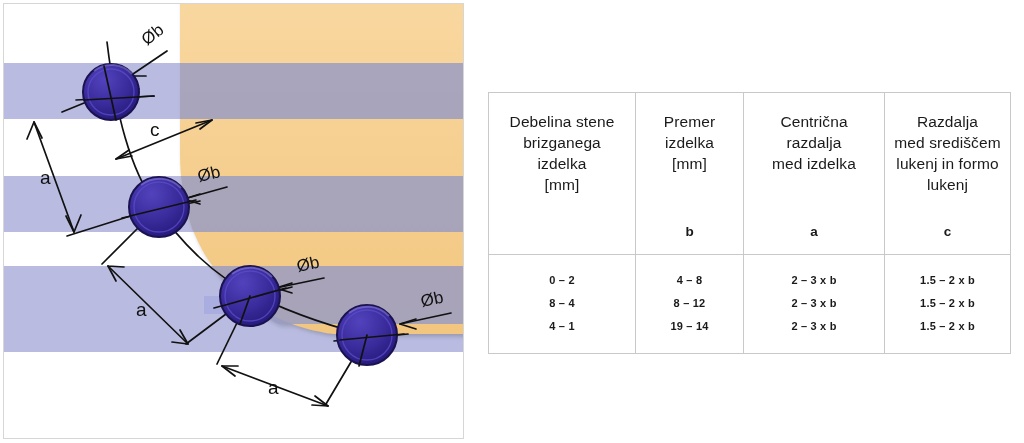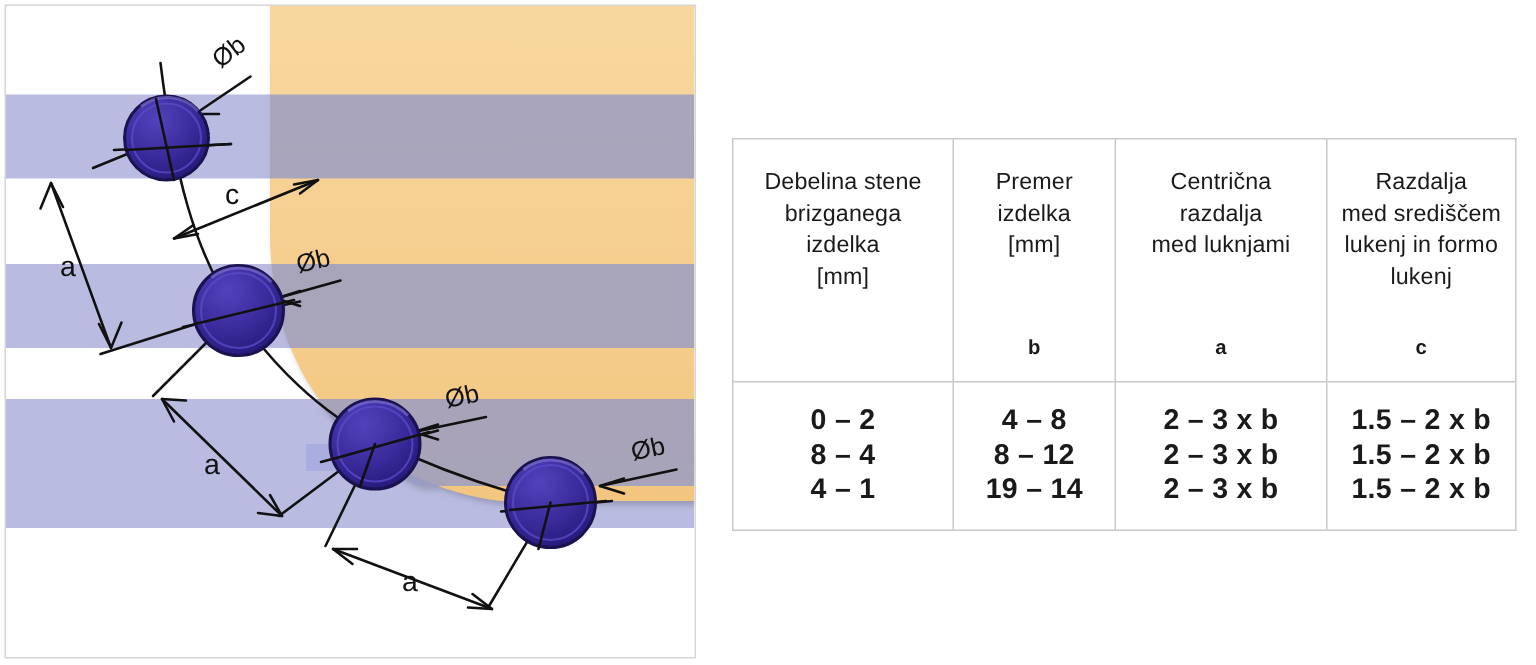--- a/index.html
+++ b/index.html
@@ -38,21 +38,21 @@
   .hcell .htext{
     display:block;padding-top:18px;
     font-size:15.5px;line-height:21px;letter-spacing:.1px;
   }
   .hcell .hsym{
     position:absolute;left:0;right:0;bottom:15px;
     font-size:13.5px;font-weight:700;
   }
   .bcell{height:98px;}
   .bcell .bline{
-    display:block;font-size:19px;line-height:23px;font-weight:700;
+    display:block;font-size:11px;line-height:23px;font-weight:700;
     letter-spacing:.2px;
   }
   .bcell .blines{padding-top:14px;}
 </style>
 </head>
 <body>
 
 <div id="figure-panel">
   <svg id="figure-svg" viewBox="0 0 459 434" preserveAspectRatio="none">
     <defs>
@@ -218,21 +218,21 @@
           <span>Premer</span><br>
           <span>izdelka</span><br>
           <span>[mm]</span>
         </span>
         <span class="hsym">b</span>
       </th>
       <th class="hcell">
         <span class="htext">
           <span>Centrična</span><br>
           <span>razdalja</span><br>
-          <span>med luknjami</span>
+          <span>med izdelka</span>
         </span>
         <span class="hsym">a</span>
       </th>
       <th class="hcell">
         <span class="htext">
           <span>Razdalja</span><br>
           <span>med središčem</span><br>
           <span>lukenj in formo</span><br>
           <span>lukenj</span>
         </span>

